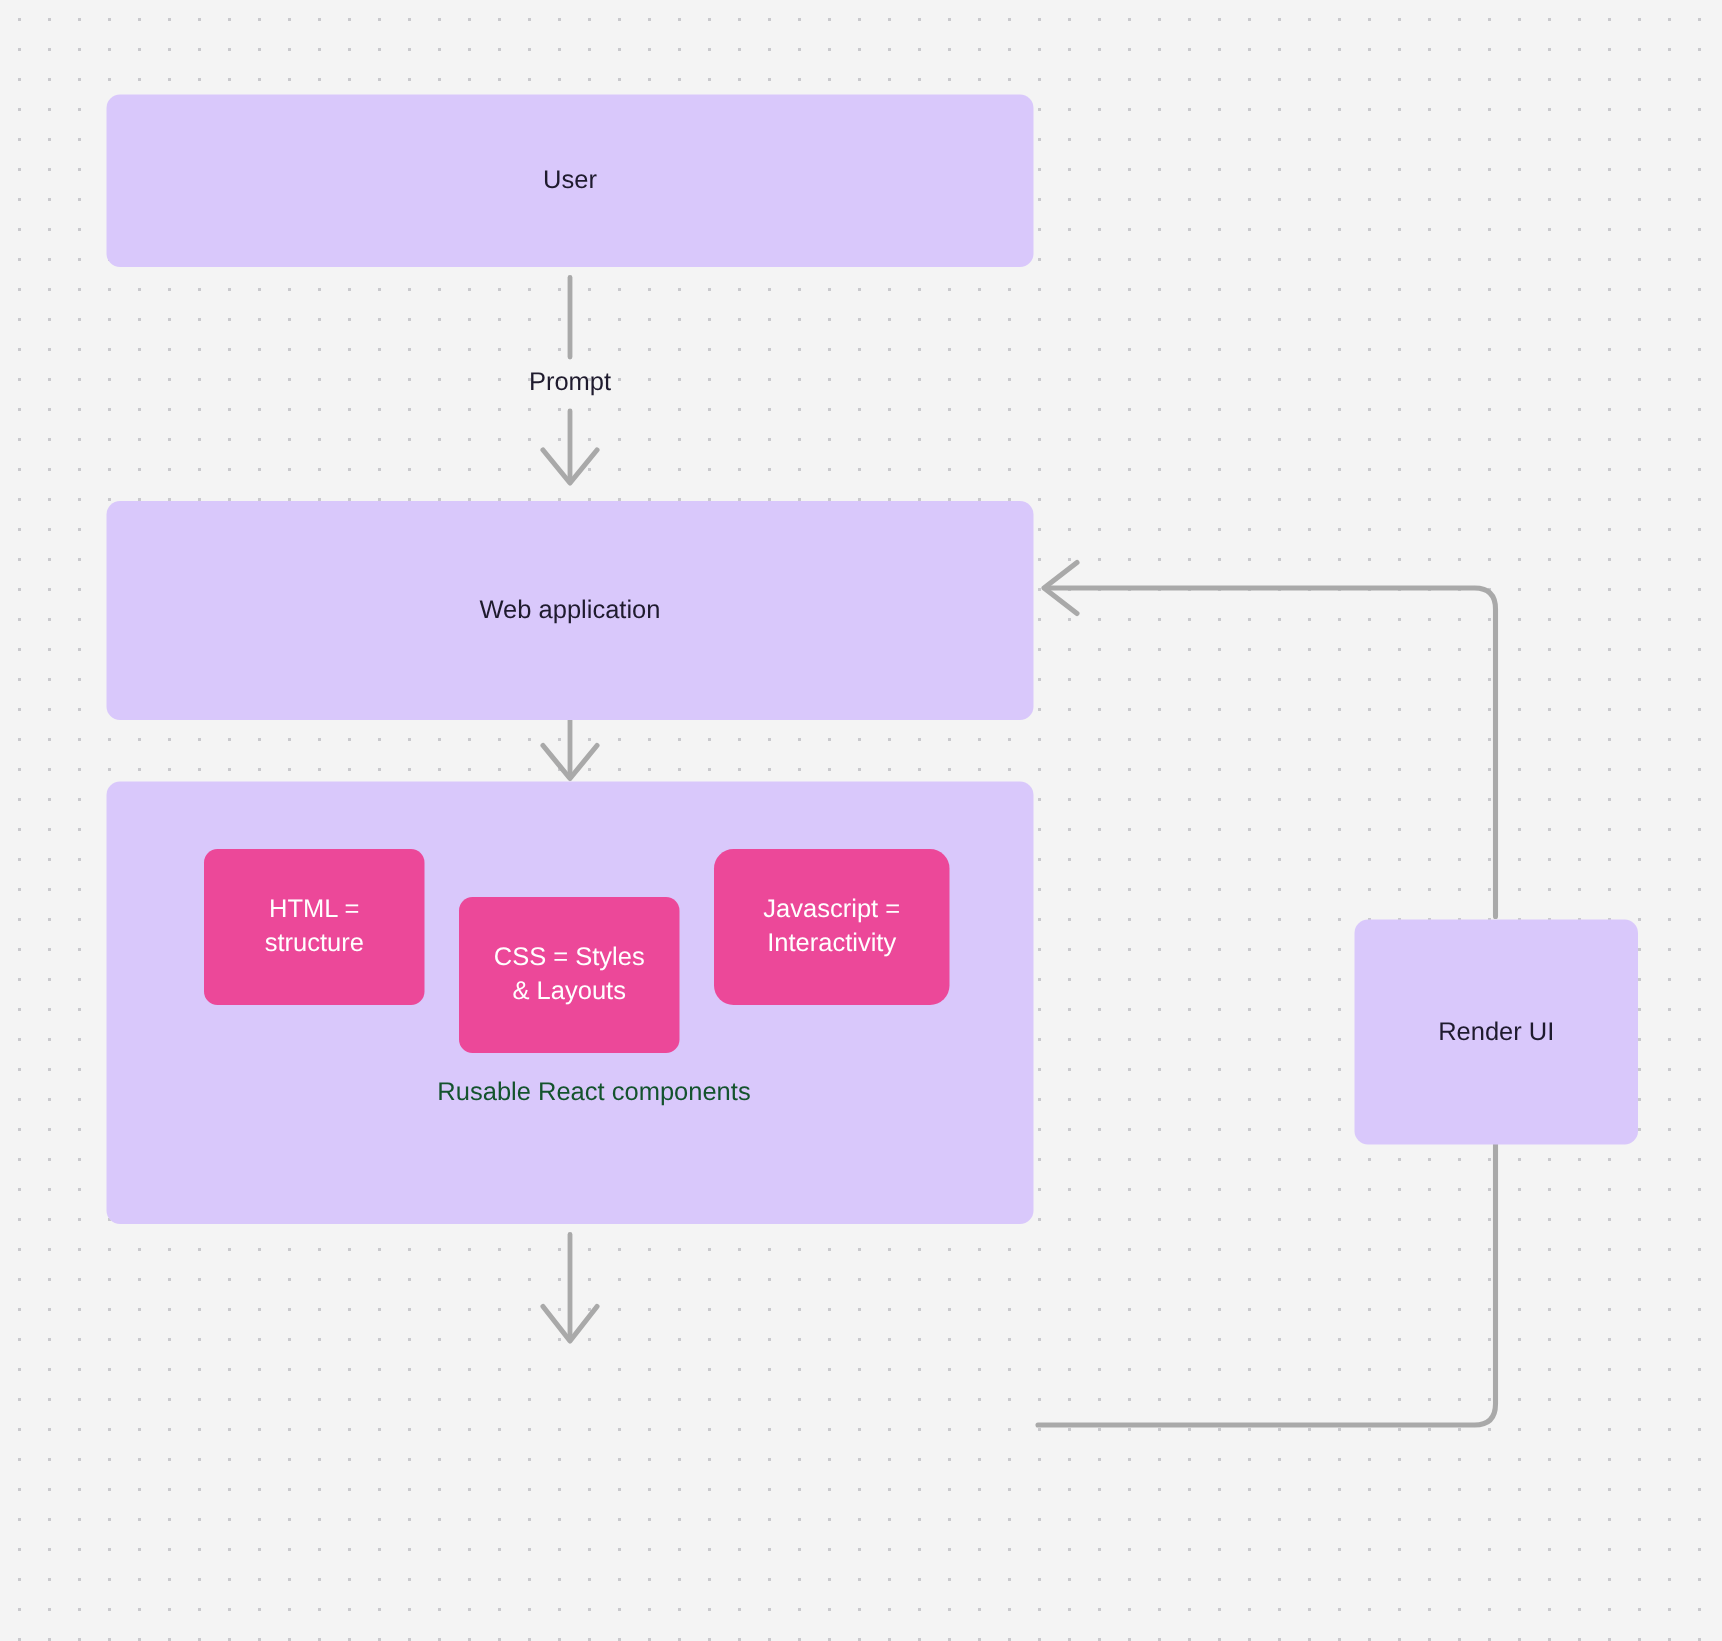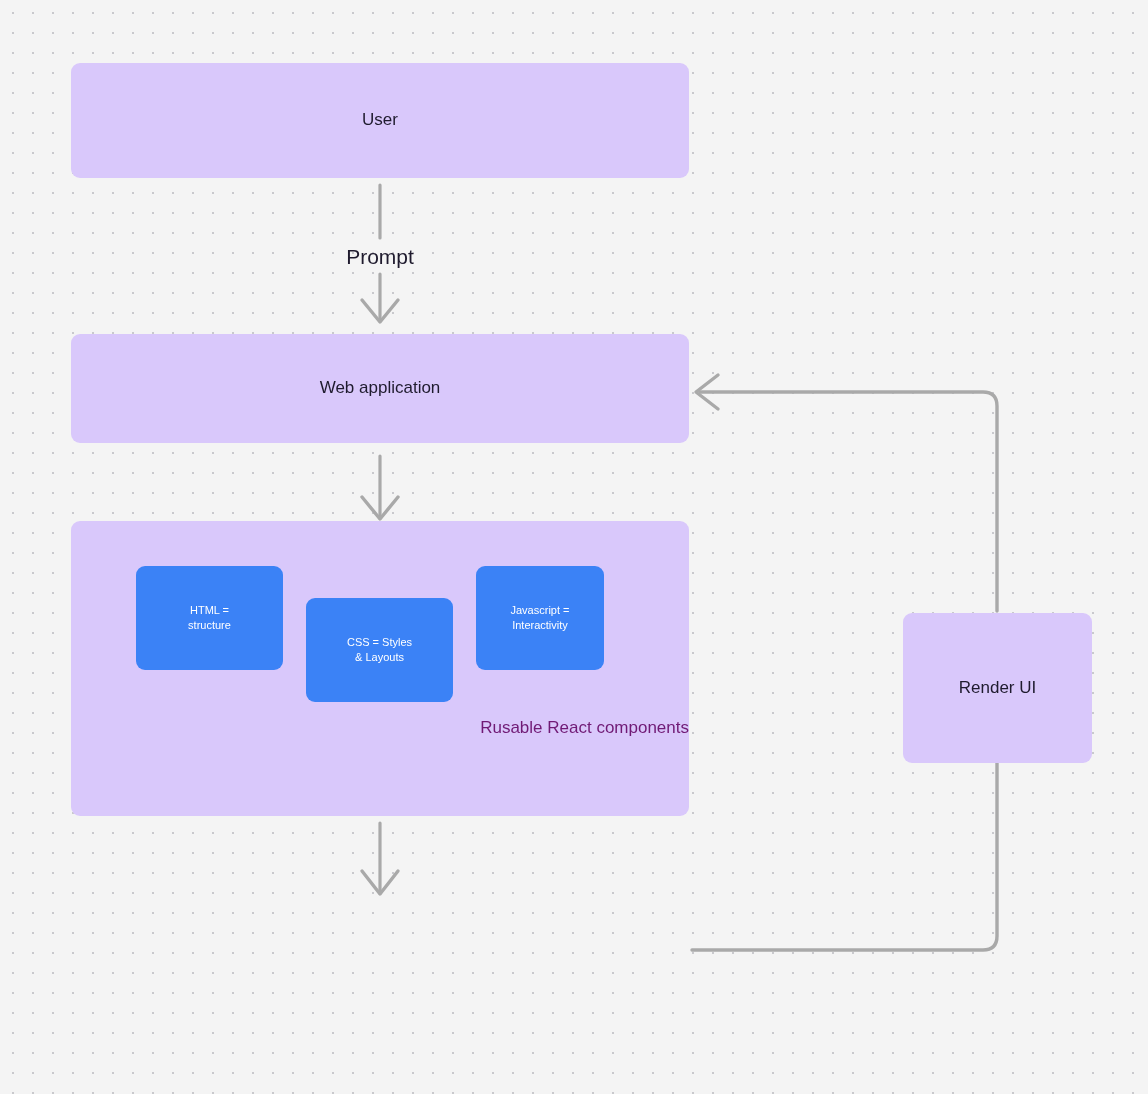--- a/index.html
+++ b/index.html
@@ -38,65 +38,65 @@
     align-items: center;
     justify-content: center;
     border-radius: 9px;
     background: #d9c8fb;
     color: #1f1b2e;
     font-size: 17px;
     line-height: 1.35;
     text-align: center;
   }
   .node-user      { left: 71px;  top: 63px;  width: 618px; height: 115px; }
-  .node-webapp    { left: 71px;  top: 334px; width: 618px; height: 109px; }
+  .node-webapp    { left: 71px;  top: 334px; width: 618px; height: 146px; }
   .node-container { left: 71px;  top: 521px; width: 618px; height: 295px;
                     display: block; }
   .node-vite      { left: 71px;  top: 896px; width: 618px; height: 115px; }
   .node-render    { left: 903px; top: 613px; width: 189px; height: 150px; }
 
   .chip-row {
     position: absolute;
     left: 0;
     top: 45px;
     width: 618px;
     height: 104px;
   }
   .chip {
     position: absolute;
     box-sizing: border-box;
     display: flex;
     align-items: center;
     justify-content: center;
-    background: #3b82f6;
+    background: #ec4899;
     color: #ffffff;
     border-radius: 9px;
-    font-size: 11px;
+    font-size: 17px;
     line-height: 1.35;
     text-align: center;
     top: 0;
     height: 104px;
   }
   .chip-html { left: 65px;  width: 147px; }
   .chip-css  { left: 235px; width: 147px; margin-top: 32px; }
-  .chip-js   { left: 405px; width: 128px; }
+  .chip-js   { left: 405px; width: 157px; border-radius: 13px; }
 
   .container-caption {
     position: absolute;
-    left: 0;
+    left: 16px;
     top: 196px;
     width: 618px;
-    text-align: right;
+    text-align: center;
     font-size: 17px;
-    color: #701a75;
+    color: #14532d;
   }
 
   .edge-label {
     position: absolute;
-    font-size: 21px;
+    font-size: 17px;
     color: #1f1b2e;
     background: transparent;
     text-align: center;
     white-space: nowrap;
   }
   .label-prompt {
     left: 330px;
     top: 245px;
     width: 100px;
   }

